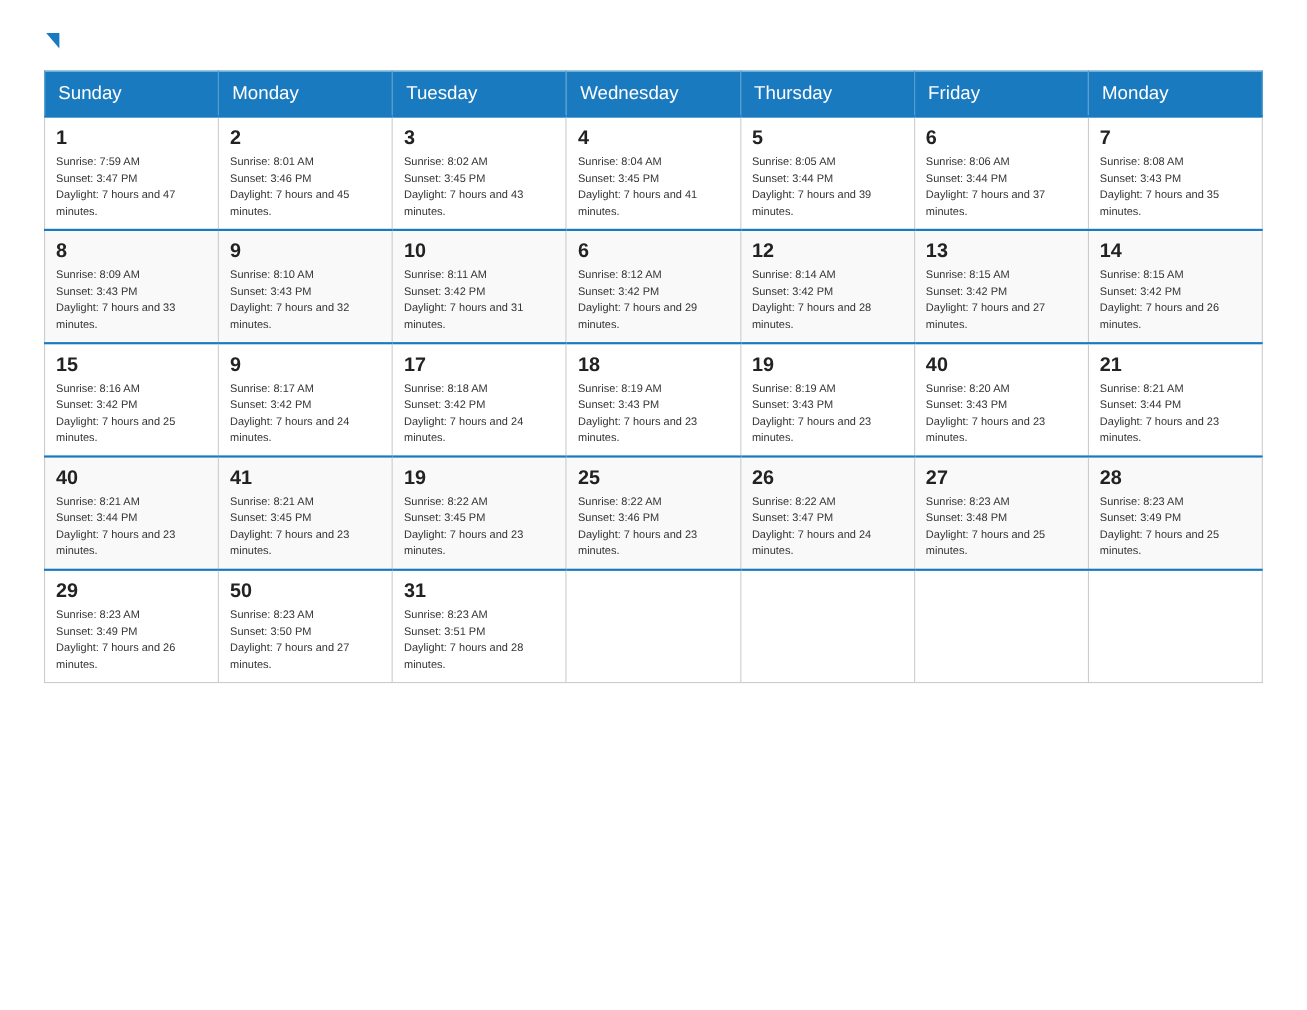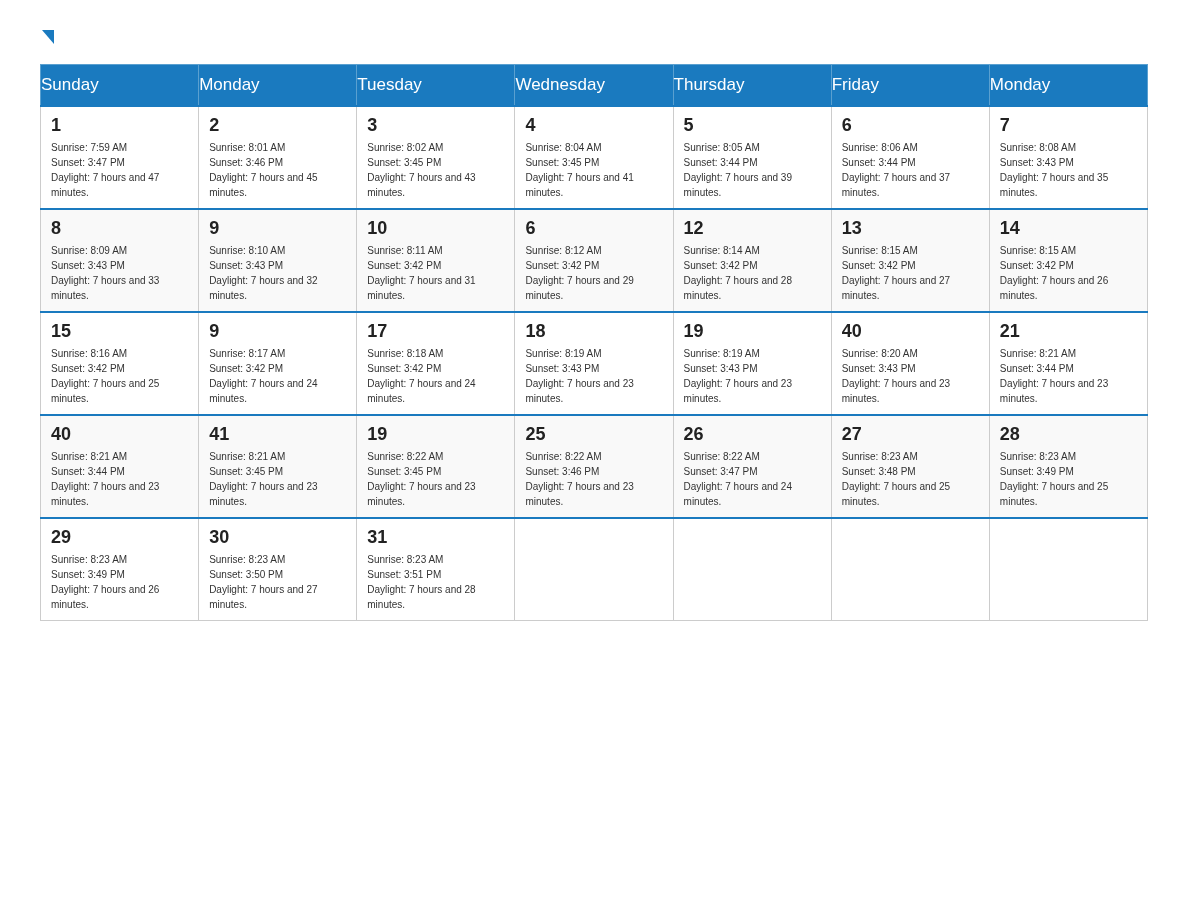--- a/index.html
+++ b/index.html
@@ -64,21 +64,21 @@
     .calendar {
       width: 100%;
       border-collapse: collapse;
       border: 1px solid #aaa;
     }
     .calendar th {
       background-color: #1a7abf;
       color: #fff;
       font-size: 17px;
       font-weight: normal;
-      padding: 10px 0;
+      padding: 10px 12px;
       text-align: left;
       border: 1px solid #5aa0d0;
     }
     .calendar td {
       vertical-align: top;
       padding: 8px 10px;
       border: 1px solid #ccc;
       width: 14.28%;
       min-height: 100px;
     }
@@ -372,21 +372,21 @@
       <tr class="week-row">
         <td>
           <span class="day-num">29</span>
           <div class="day-info">
             Sunrise: 8:23 AM<br>
             Sunset: 3:49 PM<br>
             Daylight: 7 hours and 26 minutes.
           </div>
         </td>
         <td>
-          <span class="day-num">30</span>
+          <span class="day-num">50</span>
           <div class="day-info">
             Sunrise: 8:23 AM<br>
             Sunset: 3:50 PM<br>
             Daylight: 7 hours and 27 minutes.
           </div>
         </td>
         <td>
           <span class="day-num">31</span>
           <div class="day-info">
             Sunrise: 8:23 AM<br>

